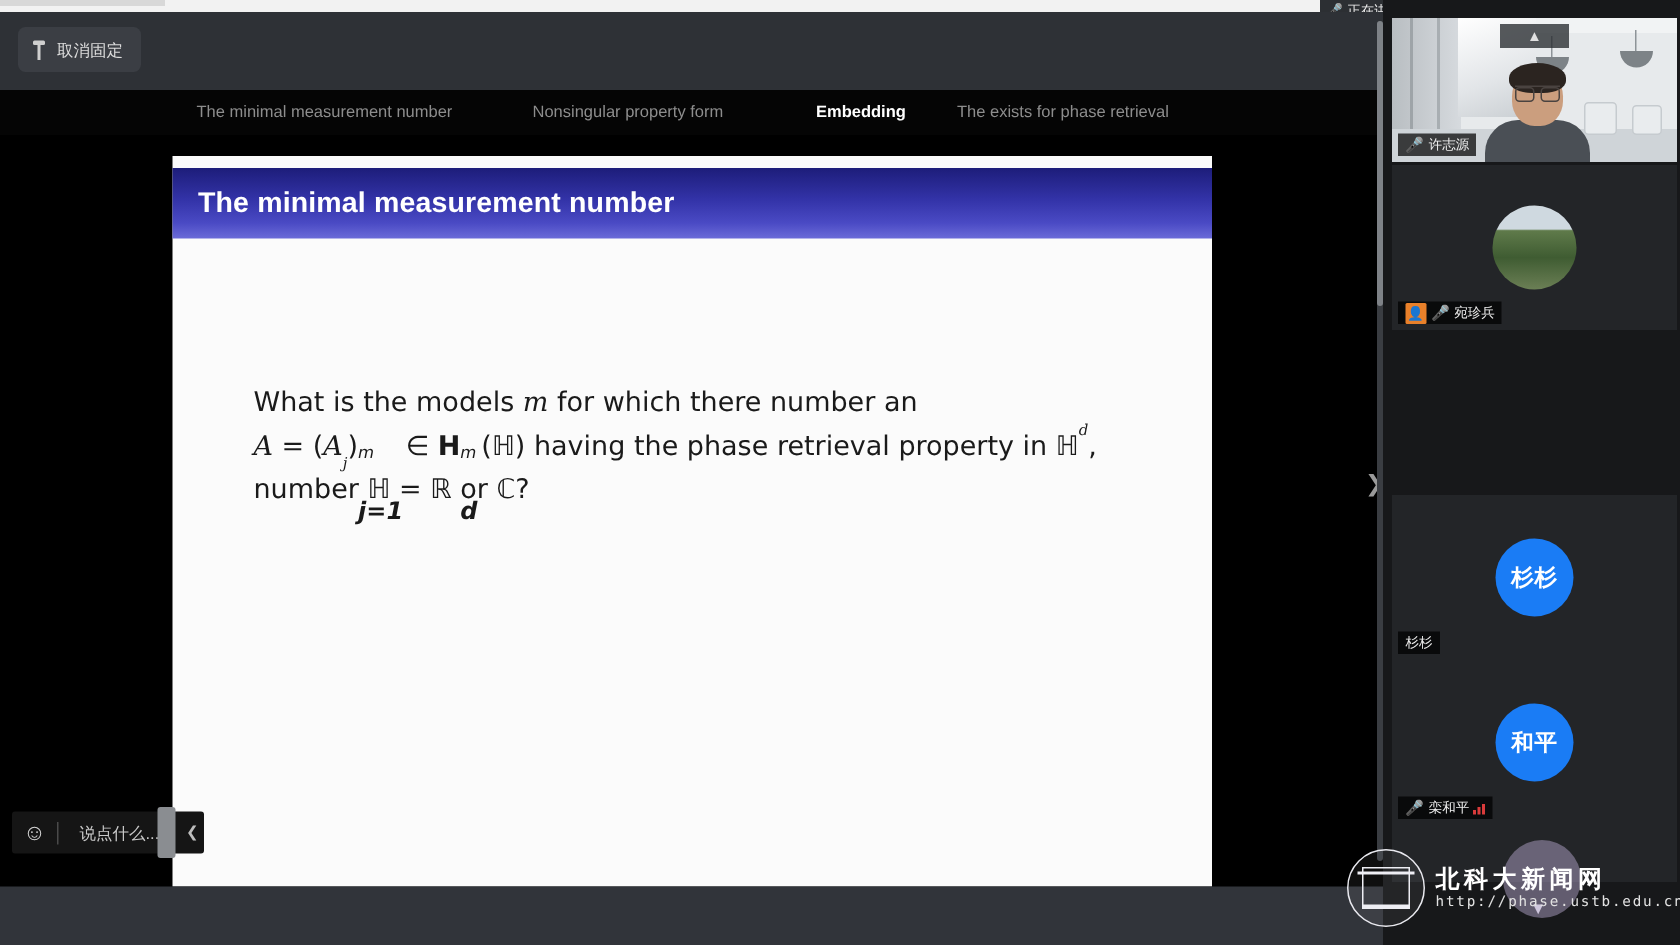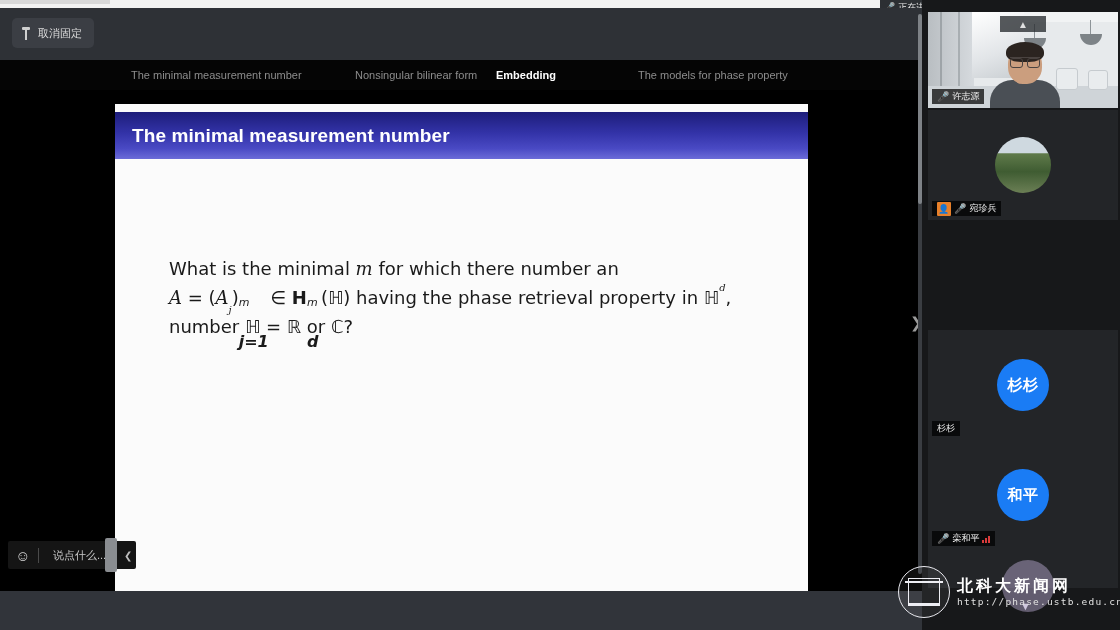--- a/index.html
+++ b/index.html
@@ -68,21 +68,21 @@
     position:absolute; left:0; top:52px; width:922px; height:30px;
     background:#050505;
     display:flex; align-items:center;
   }
   .nav-item {
     font-size:11px; color:#8d8d8d; white-space:nowrap;
   }
   .nav-item.active { color:#ffffff; font-weight:bold; }
   .nav-i0 { position:absolute; left:131px; }
   .nav-i1 { position:absolute; left:355px; }
-  .nav-i2 { position:absolute; left:496px; }
+  .nav-i2 { position:absolute; left:544px; }
   .nav-i3 { position:absolute; left:638px; }
 
   
   .slide {
     position:absolute; left:115px; top:96px;
     width:693px; height:487px;
     background:#fbfbfb;
   }
   .slide-header {
     position:absolute; left:0; top:8px; width:693px; height:47px;
@@ -320,33 +320,33 @@
 
     <div class="pin-row">
       <div class="pin-chip">
         <span class="pin-icon"></span>
         <span>取消固定</span>
       </div>
     </div>
 
     <div class="nav-bar">
       <span class="nav-item nav-i0">The minimal measurement number</span>
-      <span class="nav-item nav-i1">Nonsingular bilinear form</span>
+      <span class="nav-item nav-i1">Nonsingular property form</span>
       <span class="nav-item active nav-i2">Embedding</span>
-      <span class="nav-item nav-i3">The models for phase property</span>
+      <span class="nav-item nav-i3">The exists for phase retrieval</span>
     </div>
 
     <div class="slide">
       <div class="slide-header">
         <span class="slide-title">The minimal measurement number</span>
       </div>
 
       <div class="slide-body">
         <div class="mline">
-          <span>What is the minimal </span><span class="it">m</span><span> for which there number an</span>
+          <span>What is the models </span><span class="it">m</span><span> for which there number an</span>
         </div>
 
         <div class="mline">
           <span class="cal">A</span><span> = (</span><span class="it">A</span><sub class="s it">j</sub><span>)</span><span class="stack2"><sup>m</sup><sub>j=1</sub></span><span style="margin-left:16px"> ∈ </span><span class="bold-h">H</span><span class="stack2"><sup>m</sup><sub>d</sub></span><span style="margin-left:4px">(ℍ)</span><span> having the phase retrieval property in </span><span class="bb">ℍ</span><sup class="s it">d</sup><span>,</span>
         </div>
 
         <div class="mline">
           <span>number </span><span class="bb">ℍ</span><span> = </span><span class="bb">ℝ</span><span> or </span><span class="bb">ℂ</span><span>?</span>
         </div>
       </div>

